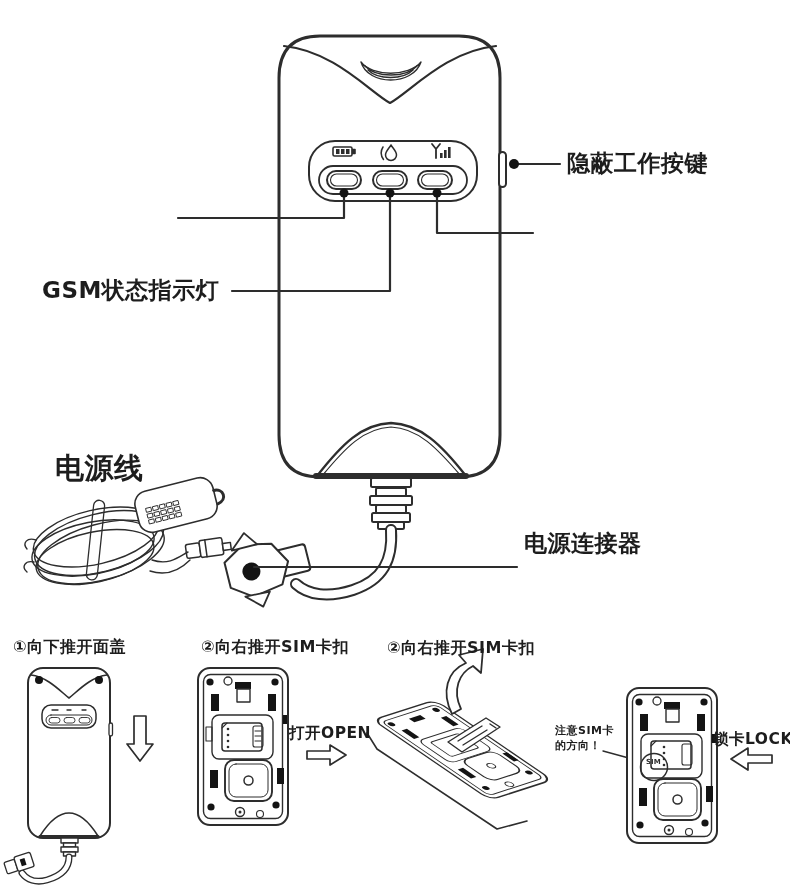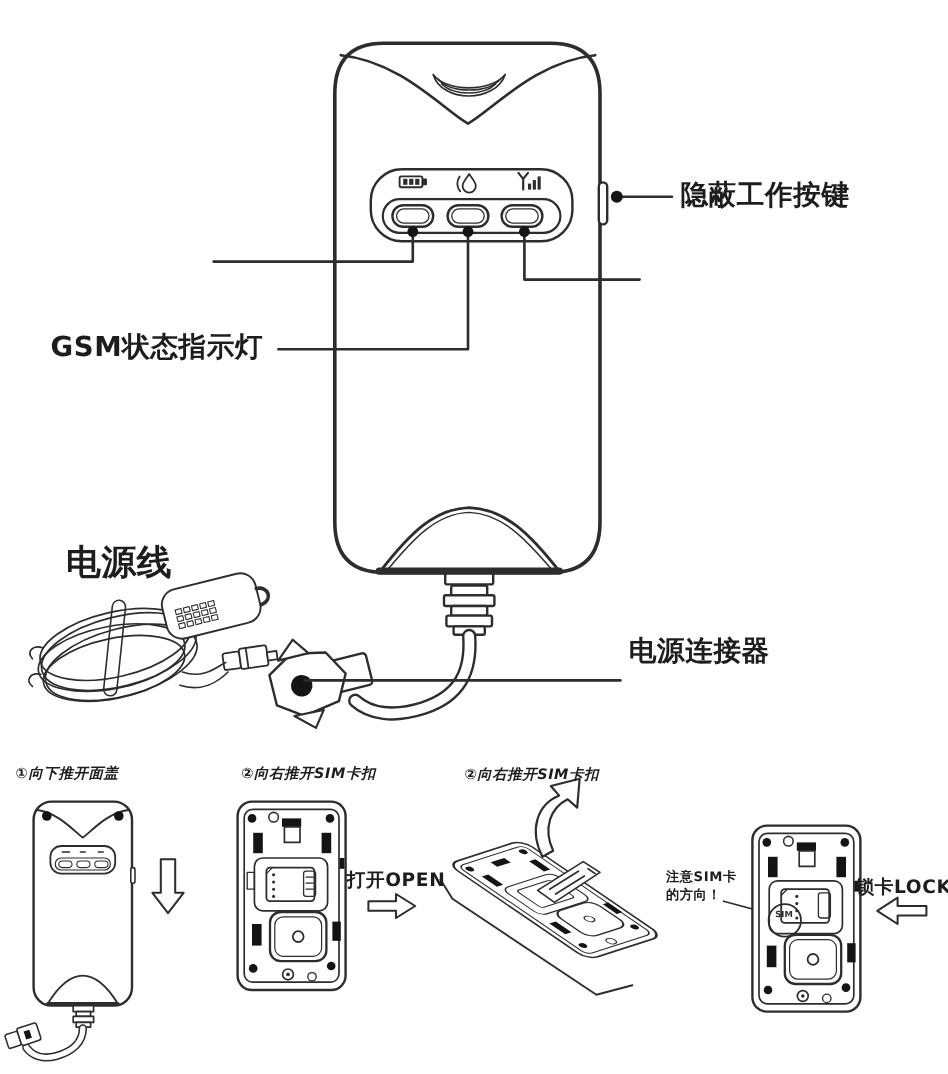--- a/index.html
+++ b/index.html
@@ -6,21 +6,21 @@
   .canvas{
     position:relative;width:790px;height:895px;background:#ffffff;overflow:hidden;
     font-family:"DejaVu Sans","Liberation Sans",sans-serif;
   }
   .art{position:absolute;left:0;top:0;}
   .lbl{
     position:absolute;color:#1d1d1d;font-weight:600;white-space:nowrap;
     letter-spacing:0.5px;line-height:1.12;
   }
   .lbl-big{font-size:23px;}
-  .lbl-step{font-size:12px;font-weight:700;font-style:italic;}
+  .lbl-step{font-size:16px;font-weight:700;}
   .lbl-small{font-size:11px;font-weight:700;}
 </style>
 </head>
 <body>
 
 <div class="canvas">
 
 <svg class="art" width="790" height="895" viewBox="0 0 790 895" fill="none" stroke="#2d2d2d" stroke-linecap="round" stroke-linejoin="round">
 
   <g>

